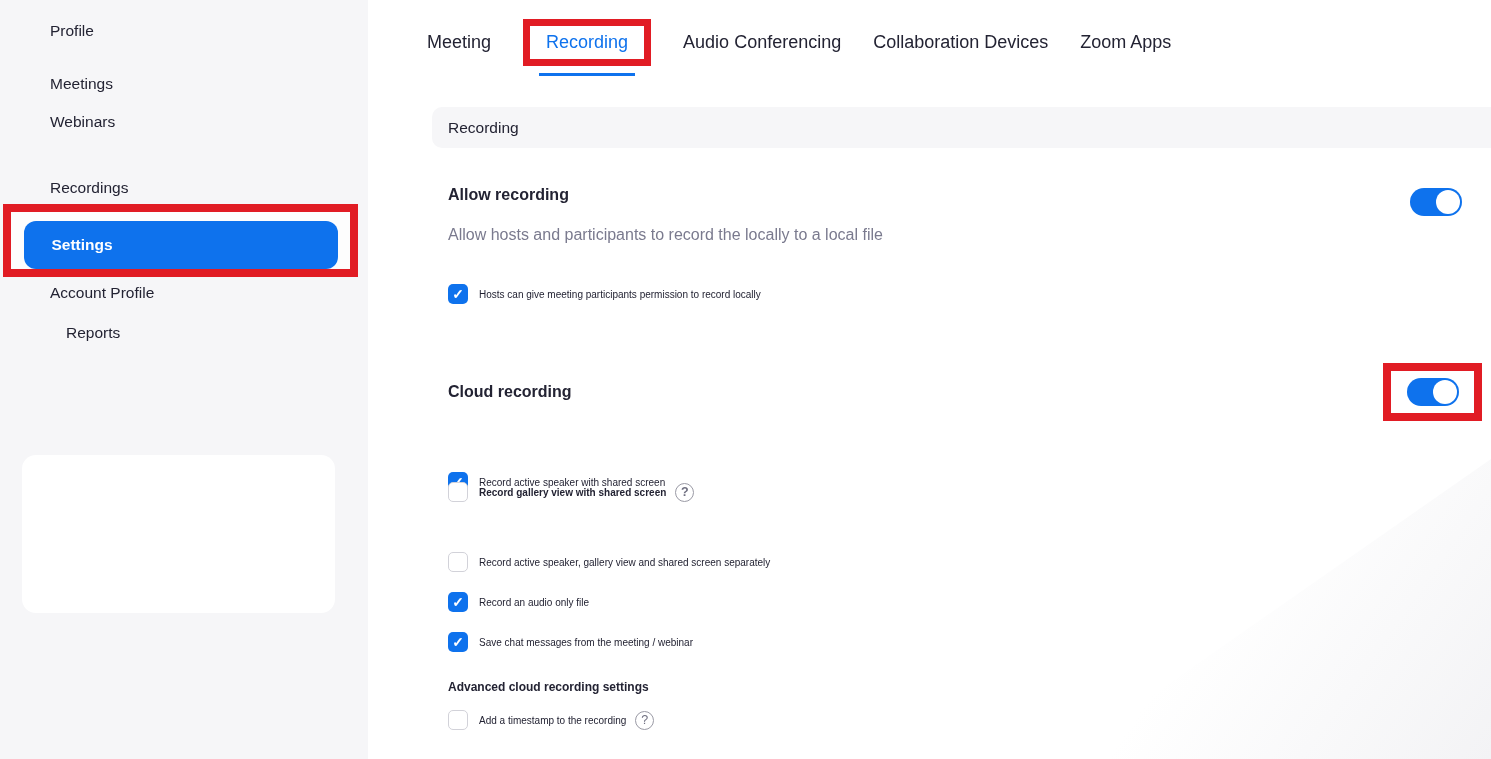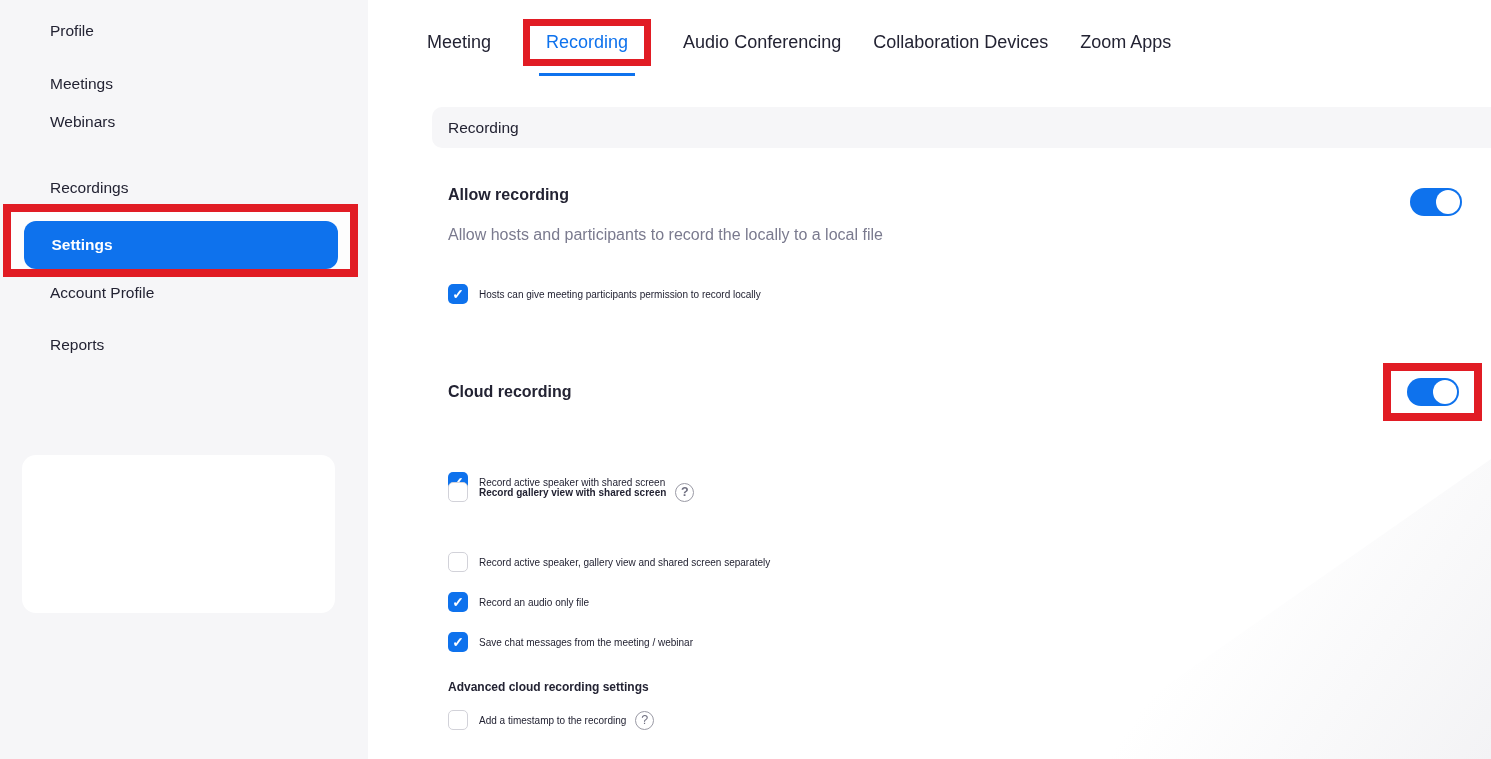--- a/index.html
+++ b/index.html
@@ -121,21 +121,21 @@
   <div class="nav-item" style="top:113px;">Webinars</div>
   <div class="nav-item" style="top:179px;">Recordings</div>
 
   <div class="settings-annotation">
     <div class="settings-pill">
       <span>Settings</span>
     </div>
   </div>
 
   <div class="nav-item" style="top:284px;">Account Profile</div>
-  <div class="nav-item" style="top:336px;">Reports</div>
+  <div class="nav-item" style="top:324px;margin-left:16px;">Reports</div>
 
   <div class="help-card">
     
     
     
   </div>
 </div>
 
 <div class="main">
   <div class="swoosh"></div>

